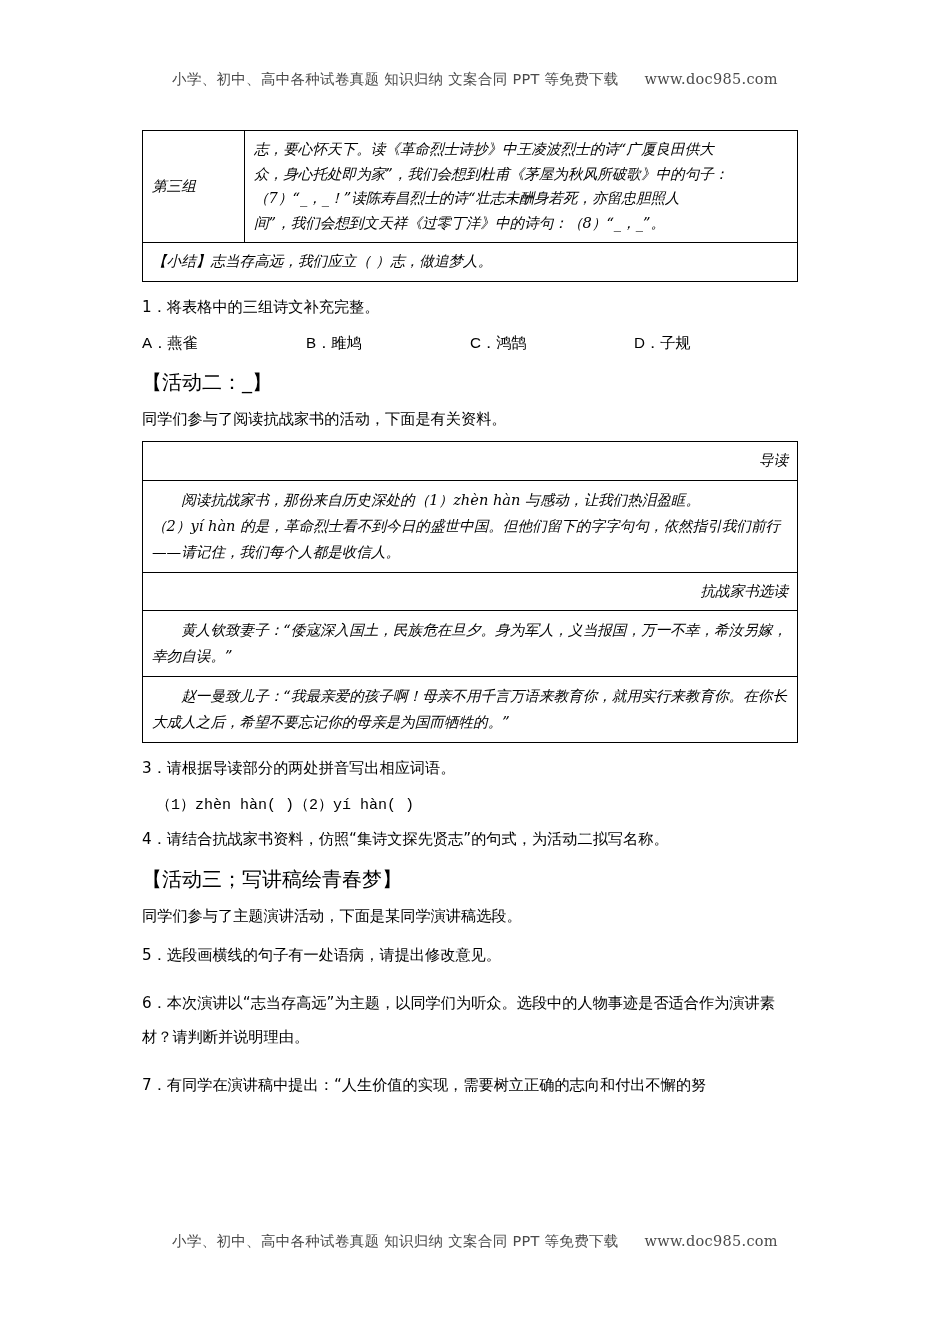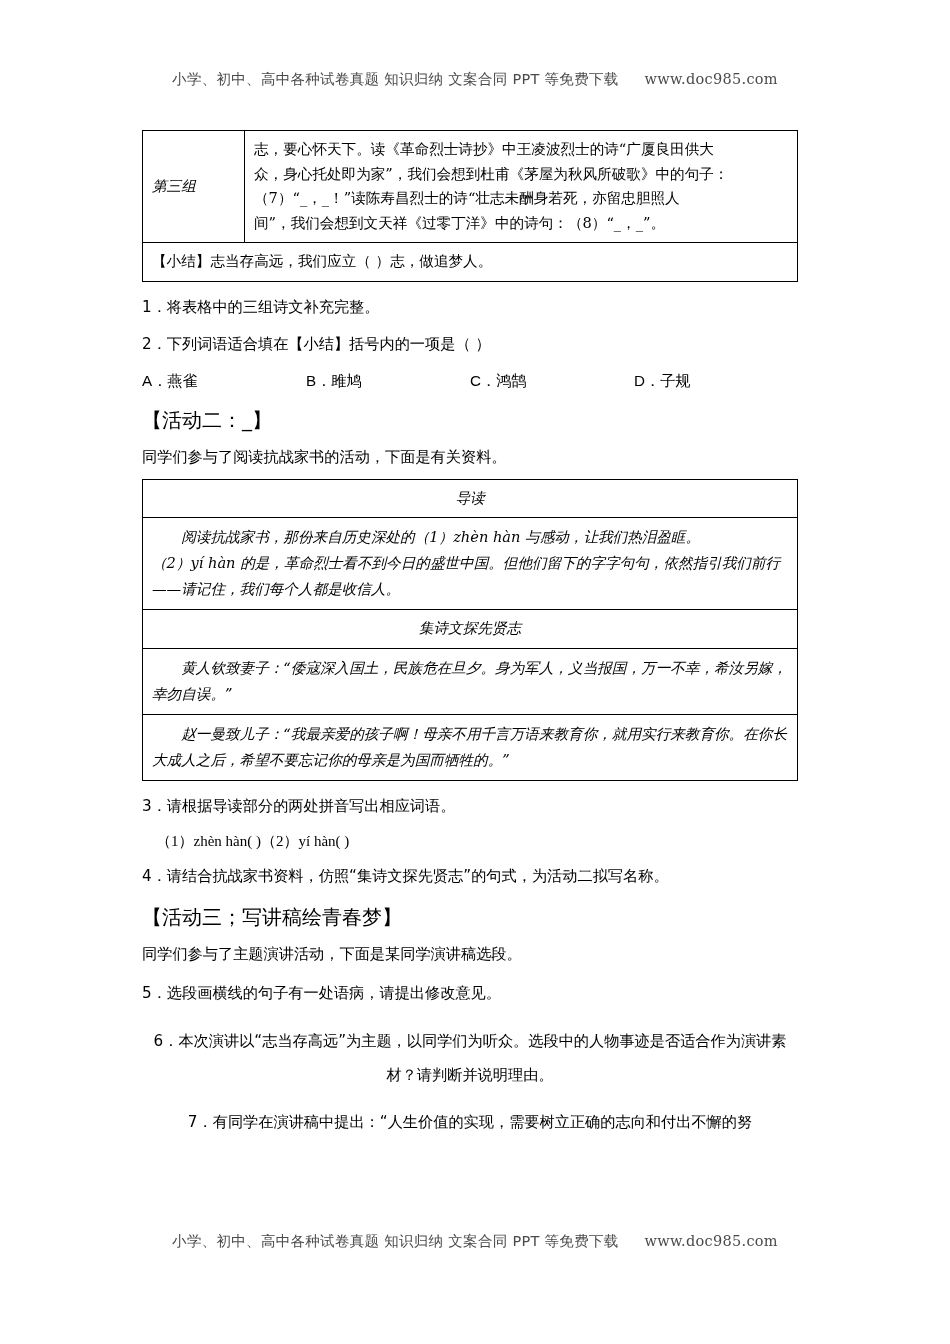--- a/index.html
+++ b/index.html
@@ -53,33 +53,34 @@
     width: 656px;
     table-layout: fixed;
     font-family: "DejaVu Serif", "Liberation Serif", serif;
   }
   table.doc-table td {
     border: 1.3px solid #000;
     padding: 6px 9px 7px 9px;
     vertical-align: middle;
     font-size: 14.6px;
     line-height: 1.68;
+    font-style: italic;
     font-family: "DejaVu Serif", "Liberation Serif", serif;
   }
   td.group-label {
     width: 83px;
     text-align: left;
     font-style: italic;
   }
   td.cell-indent p {
     margin: 0;
     text-indent: 0;
   }
   td.center-head {
-    text-align: center;
+    text-align: right;
     font-style: italic;
     padding-top: 9px;
     padding-bottom: 10px;
   }
   td.para-cell {
     font-style: italic;
   }
   td.para-cell p {
     margin: 0;
     line-height: 1.78;
@@ -111,38 +112,38 @@
     font-size: 15.2px;
     margin: 13px 0 11px 0;
     font-family: "DejaVu Sans", "Liberation Sans", sans-serif;
   }
 
   .pinyin-line {
     font-size: 15px;
     margin: 14px 0 0 14px;
     font-family: "DejaVu Serif", "Liberation Serif", serif;
   }
-  .py { font-family: Liberation Serif, serif; }
+  .py { font-family: Liberation Mono, monospace; }
 
   
   .speech {
     font-size: 15px;
     font-style: italic;
     line-height: 2.45;
     margin: 10px 0 0 0;
     text-indent: 3.1em;
     font-family: "DejaVu Serif", "Liberation Serif", serif;
     text-align: justify;
   }
   .speech u {
     text-decoration: underline;
     text-underline-offset: 3px;
   }
   .q.spaced { line-height: 2.3; margin-top: 8px; }
-  .q.wide { line-height: 2.25; text-align: center; }
+  .q.wide { line-height: 2.25; }
 </style>
 </head>
 <body>
 
 <div class="page">
 
   <div class="watermark wm-top">
     <span>小学、初中、高中各种试卷真题  知识归纳  文案合同  PPT 等免费下载</span><span class="url">www.doc985.com</span>
   </div>
 
@@ -159,21 +160,20 @@
           <p>间”，我们会想到文天祥《过零丁洋》中的诗句：（8）“_，_”。</p>
         </td>
       </tr>
       <tr>
         <td colspan="2">【小结】志当存高远，我们应立（  ）志，做追梦人。</td>
       </tr>
     </tbody>
       </table>
 
     <p class="q">1．将表格中的三组诗文补充完整。</p>
-    <p class="q">2．下列词语适合填在【小结】括号内的一项是（  ）</p>
     <div class="options">
       <span class="opt">A．燕雀</span>
       <span class="opt">B．雎鸠</span>
       <span class="opt">C．鸿鹄</span>
       <span class="opt">D．子规</span>
     </div>
 
     <p class="bracket-head">【活动二：_】</p>
     <p class="intro-line">同学们参与了阅读抗战家书的活动，下面是有关资料。</p>
 
@@ -182,21 +182,21 @@
           <tr>
         <td class="center-head">导读</td>
       </tr>
       <tr>
         <td class="para-cell">
           <p class="ind">阅读抗战家书，那份来自历史深处的（1）zhèn hàn 与感动，让我们热泪盈眶。</p>
           <p>（2）yí hàn 的是，革命烈士看不到今日的盛世中国。但他们留下的字字句句，依然指引我们前行——请记住，我们每个人都是收信人。</p>
         </td>
       </tr>
       <tr>
-        <td class="center-head">集诗文探先贤志</td>
+        <td class="center-head">抗战家书选读</td>
       </tr>
       <tr>
         <td class="para-cell">
           <p class="ind">黄人钦致妻子：“倭寇深入国土，民族危在旦夕。身为军人，义当报国，万一不幸，希汝另嫁，幸勿自误。”</p>
         </td>
       </tr>
       <tr>
         <td class="para-cell">
           <p class="ind">赵一曼致儿子：“我最亲爱的孩子啊！母亲不用千言万语来教育你，就用实行来教育你。在你长大成人之后，希望不要忘记你的母亲是为国而牺牲的。”</p>
         </td>

